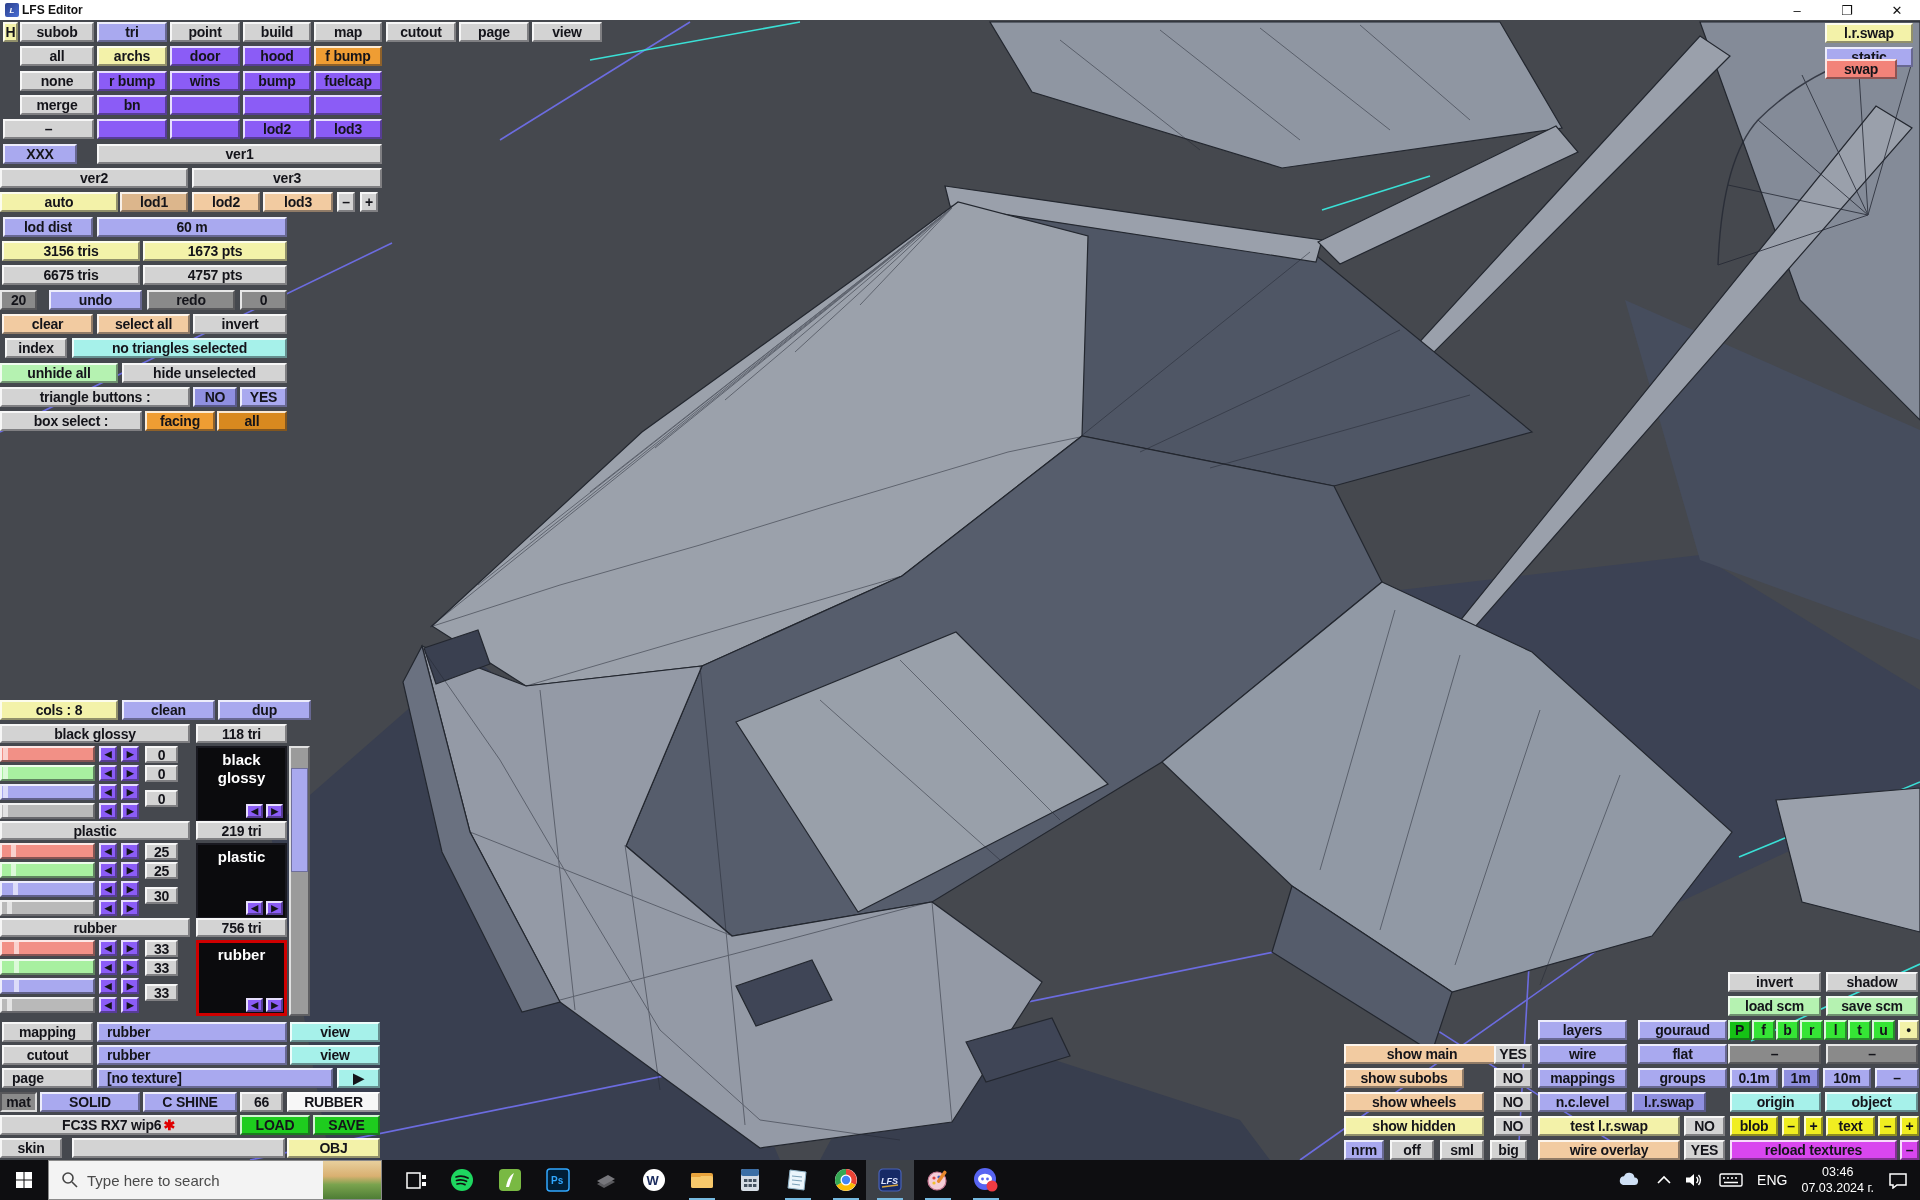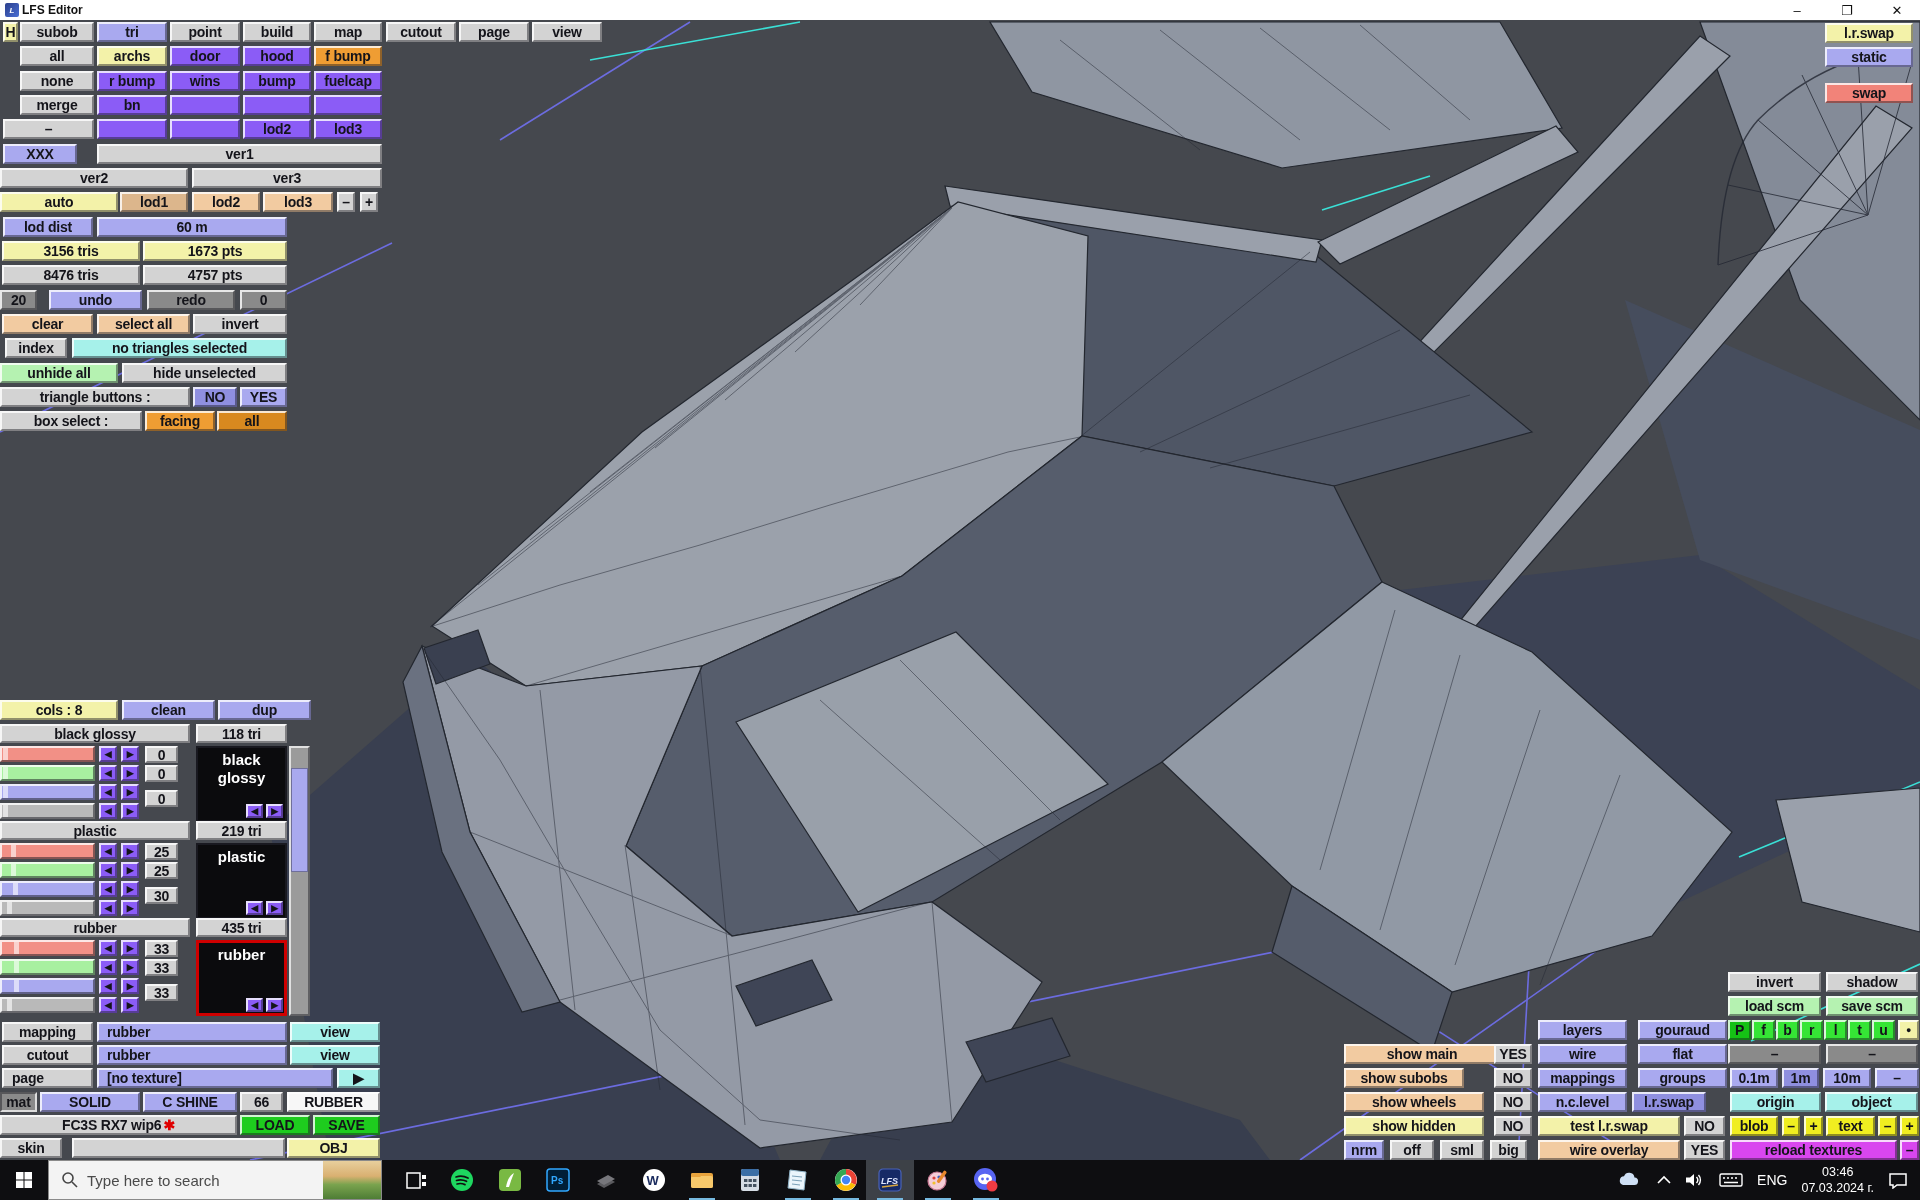--- a/index.html
+++ b/index.html
@@ -192,21 +192,21 @@
   <div class="b ct2" style="left:192px;top:192px;width:68px">lod2</div>
   <div class="b ct2" style="left:263px;top:192px;width:70px">lod3</div>
   <div class="b cl" style="left:337px;top:192px;width:18px">–</div>
   <div class="b cl" style="left:360px;top:192px;width:18px">+</div>
 
   <div class="b cp" style="left:3px;top:217px;width:90px">lod dist</div>
   <div class="b cp" style="left:97px;top:217px;width:190px">60 m</div>
 
   <div class="b cy" style="left:2px;top:241px;width:138px">3156 tris</div>
   <div class="b cy" style="left:143px;top:241px;width:144px">1673 pts</div>
-  <div class="b cl" style="left:2px;top:265px;width:138px">8476 tris</div>
+  <div class="b cl" style="left:2px;top:265px;width:138px">6675 tris</div>
   <div class="b cl" style="left:143px;top:265px;width:144px">4757 pts</div>
 
   <div class="b cdk" style="left:0px;top:290px;width:37px">20</div>
   <div class="b cp" style="left:49px;top:290px;width:93px">undo</div>
   <div class="b cdk" style="left:147px;top:290px;width:88px">redo</div>
   <div class="b cdk" style="left:240px;top:290px;width:47px">0</div>
 
   <div class="b ct2" style="left:2px;top:314px;width:91px">clear</div>
   <div class="b ct2" style="left:97px;top:314px;width:93px">select all</div>
   <div class="b cl" style="left:193px;top:314px;width:94px">invert</div>
@@ -220,21 +220,21 @@
   <div class="b cl" style="left:0px;top:387px;width:190px">triangle buttons :</div>
   <div class="b cp2" style="left:193px;top:387px;width:44px">NO</div>
   <div class="b cp" style="left:240px;top:387px;width:47px">YES</div>
 
   <div class="b cl" style="left:0px;top:411px;width:142px">box select :</div>
   <div class="b co" style="left:145px;top:411px;width:70px">facing</div>
   <div class="b co2" style="left:217px;top:411px;width:70px">all</div>
 
   <div class="b cy" style="left:1825px;top:23px;width:88px">l.r.swap</div>
   <div class="b cp" style="left:1825px;top:47px;width:88px">static</div>
-  <div class="b cs" style="left:1825px;top:83px;width:88px">swap</div>
+  <div class="b cs" style="left:1825px;top:59px;width:72px">swap</div>
 
   <div class="b cy" style="left:0px;top:700px;width:118px">cols : 8</div>
   <div class="b cp" style="left:122px;top:700px;width:93px">clean</div>
   <div class="b cp" style="left:218px;top:700px;width:93px">dup</div>
 
   <div style="position:absolute;left:289px;top:746px;width:21px;height:270px;background:#9b9b9b;box-sizing:border-box;border:2px solid;border-color:rgba(255,255,255,.7) rgba(25,25,32,.45) rgba(25,25,32,.45) rgba(255,255,255,.7);z-index:20">
     <div style="position:absolute;left:0;right:0;top:20px;height:102px;background:#a9a9ef;border:1px solid rgba(25,25,32,.4)"></div>
   </div>
 
   <div class="b cl" style="left:0px;top:724px;width:190px;height:19px">black glossy</div>
@@ -289,21 +289,21 @@
   <div class="b cd ab" style="left:99px;top:900px;width:18px;height:16px">◀</div>
     <div class="b cd ab" style="left:121px;top:900px;width:18px;height:16px">▶</div>
   <div class="b cl" style="left:145px;top:843px;width:33px;height:17px">25</div>
   <div class="b cl" style="left:145px;top:862px;width:33px;height:17px">25</div>
   <div class="b cl" style="left:145px;top:887px;width:33px;height:17px">30</div>
   <div class="sw" style="left:196px;top:843px;width:91px;height:76px"><span>plastic</span></div>
   <div class="b cd ab" style="left:246px;top:901px;width:17px;height:14px;z-index:21">◀</div>
   <div class="b cd ab" style="left:266px;top:901px;width:17px;height:14px;z-index:21">▶</div>
 
   <div class="b cl" style="left:0px;top:918px;width:190px;height:19px">rubber</div>
-  <div class="b cl" style="left:196px;top:918px;width:91px;height:19px">435 tri</div>
+  <div class="b cl" style="left:196px;top:918px;width:91px;height:19px">756 tri</div>
   <div class="sl" style="left:0px;top:940px;width:95px;background:#f29086">
       <i style="left:12px"></i>
     </div>
   <div class="sl" style="left:0px;top:959px;width:95px;background:#a8f0a0">
       <i style="left:12px"></i>
     </div>
   <div class="sl" style="left:0px;top:978px;width:95px;background:#a9a9ef">
       <i style="left:12px"></i>
     </div>
   <div class="sl" style="left:0px;top:997px;width:95px;background:#b9b9b9">

